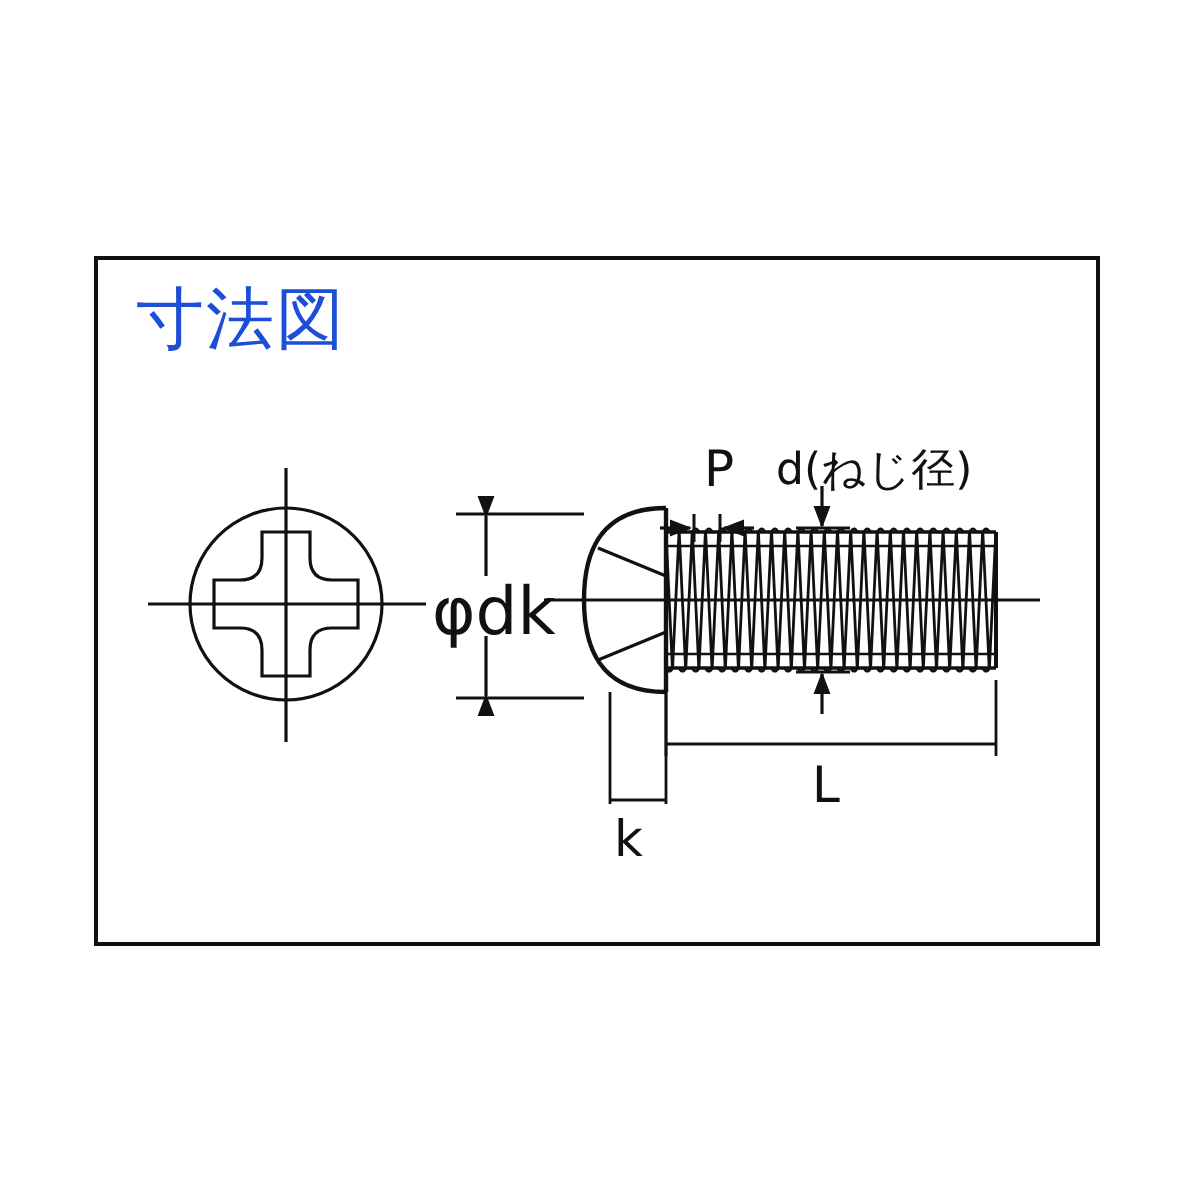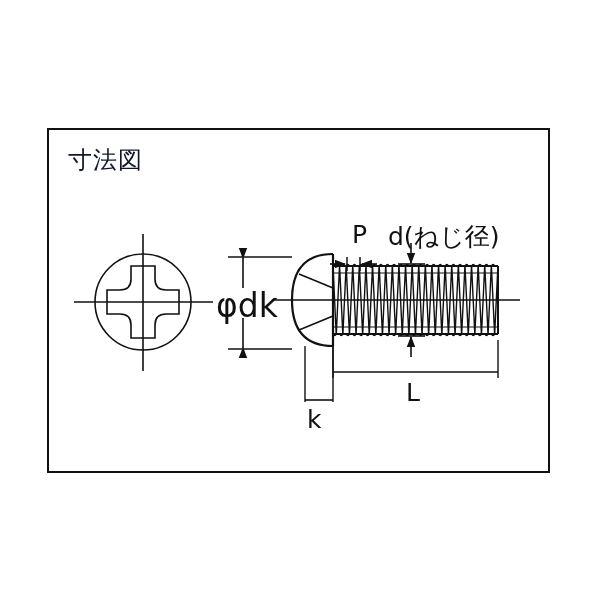--- a/index.html
+++ b/index.html
@@ -31,23 +31,23 @@
     position: absolute;
     left: 0;
     top: 0;
     width: 600px;
     height: 600px;
   }
   .title-label {
     position: absolute;
     left: 68px;
     top: 139px;
-    font-size: 24px;
+    font-size: 34px;
     line-height: 42px;
-    color: #0f172a;
+    color: #1d4ed8;
     letter-spacing: 1px;
     font-family: "DejaVu Sans", sans-serif;
     white-space: nowrap;
   }
   .dim-label {
     position: absolute;
     color: #111111;
     font-family: "DejaVu Sans", sans-serif;
     white-space: nowrap;
   }
@@ -57,21 +57,21 @@
     font-size: 33px;
   }
   .dim-p {
     left: 352px;
     top: 220px;
     font-size: 25px;
   }
   .dim-d {
     left: 388px;
     top: 220px;
-    font-size: 25px;
+    font-size: 22px;
   }
   .dim-k {
     left: 307px;
     top: 405px;
     font-size: 25px;
   }
   .dim-l {
     left: 406px;
     top: 378px;
     font-size: 25px;

